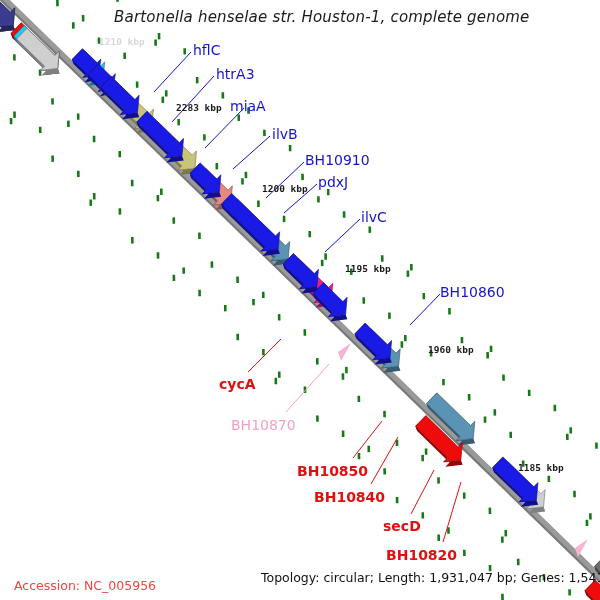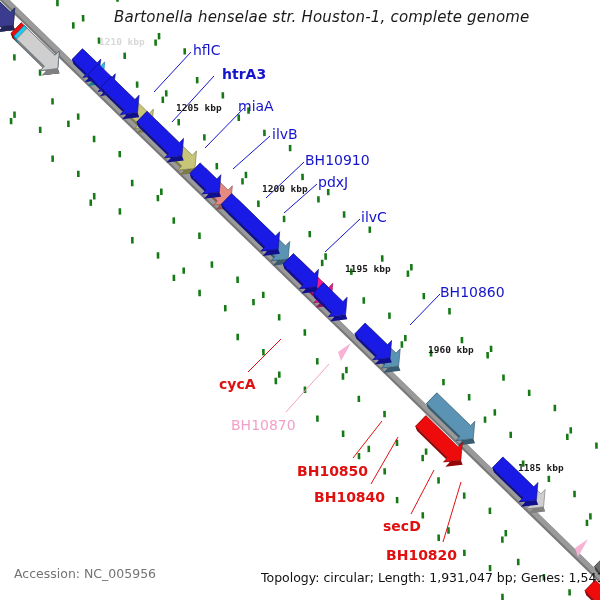--- a/index.html
+++ b/index.html
@@ -3,21 +3,21 @@
 <meta charset="utf-8">
 <style>
   html,body{margin:0;padding:0;background:#ffffff;}
   body{width:600px;height:600px;overflow:hidden;
        font-family:"DejaVu Sans","Liberation Sans",sans-serif;}
   #stage{position:relative;width:548px;height:600px;background:#ffffff;text-align:right;}
   #map{position:absolute;left:0;top:0;width:600px;height:600px;}
   .txt{position:absolute;white-space:nowrap;}
   #title{left:112px;top:8px;font-style:italic;font-size:15px;color:#1a1a1a;
          letter-spacing:.2px;background:#ffffff;padding:0 2px;}
-  #accession{left:14px;top:566px;font-size:12.5px;color:#737373;}
+  #accession{left:14px;top:578px;font-size:12.5px;color:#ef4444;}
   #topology{left:261px;top:570px;font-size:12.5px;color:#111;}
   .glabel{font-size:14px;}
   .lb-blue{color:#1414cc;}
   .lb-red{color:#e01010;font-weight:bold;}
   .lb-pink{color:#f2a0c8;}
   .ruler{font-size:9.5px;color:#1a1a1a;font-weight:bold;font-family:"DejaVu Sans Mono","Liberation Mono",monospace;}
   .ruler.faded{color:#d8d8d8;}
 </style>
 </head>
 <body>
@@ -370,30 +370,30 @@
         <line x1="371" y1="484" x2="398" y2="437" stroke="#e01010" stroke-width="1"></line>
         <line x1="411" y1="514" x2="434" y2="470" stroke="#e01010" stroke-width="1"></line>
         <line x1="443" y1="542" x2="461" y2="482" stroke="#e01010" stroke-width="1"></line>
       </g>
   </svg>
 
   <div class="txt" id="title">Bartonella henselae str. Houston-1, complete genome</div>
 
   <div id="ruler-layer">
       <div class="txt ruler faded" style="left: 99px; top: 36px;">1210 kbp</div>
-      <div class="txt ruler" style="left: 176px; top: 102px;">1205 kbp</div>
+      <div class="txt ruler" style="left: 176px; top: 102px;">2283 kbp</div>
       <div class="txt ruler" style="left: 262px; top: 183px;">1200 kbp</div>
       <div class="txt ruler" style="left: 345px; top: 263px;">1195 kbp</div>
       <div class="txt ruler" style="left: 428px; top: 344px;">1960 kbp</div>
       <div class="txt ruler" style="left: 518px; top: 418px; margin-top: 44px;">1185 kbp</div>
     </div>
   <div id="label-layer">
       <div class="txt glabel lb-blue" style="left: 193px; top: 42px;">hflC</div>
-      <div class="txt glabel lb-blue" style="left: 222px; top: 66px; font-weight: bold;">htrA3</div>
-      <div class="txt glabel lb-blue" style="left: 238px; top: 98px;">miaA</div>
+      <div class="txt glabel lb-blue" style="left: 216px; top: 66px;">htrA3</div>
+      <div class="txt glabel lb-blue" style="left: 230px; top: 98px;">miaA</div>
       <div class="txt glabel lb-blue" style="left: 272px; top: 126px;">ilvB</div>
       <div class="txt glabel lb-blue" style="left: 305px; top: 152px;">BH10910</div>
       <div class="txt glabel lb-blue" style="left: 318px; top: 174px;">pdxJ</div>
       <div class="txt glabel lb-blue" style="left: 361px; top: 209px;">ilvC</div>
       <div class="txt glabel lb-blue" style="left: 440px; top: 284px;">BH10860</div>
       <div class="txt glabel lb-red" style="left: 219px; top: 376px;">cycA</div>
       <div class="txt glabel lb-pink" style="left: 231px; top: 417px;">BH10870</div>
       <div class="txt glabel lb-red" style="left: 297px; top: 463px;">BH10850</div>
       <div class="txt glabel lb-red" style="left: 314px; top: 489px;">BH10840</div>
       <div class="txt glabel lb-red" style="left: 383px; top: 518px;">secD</div>

